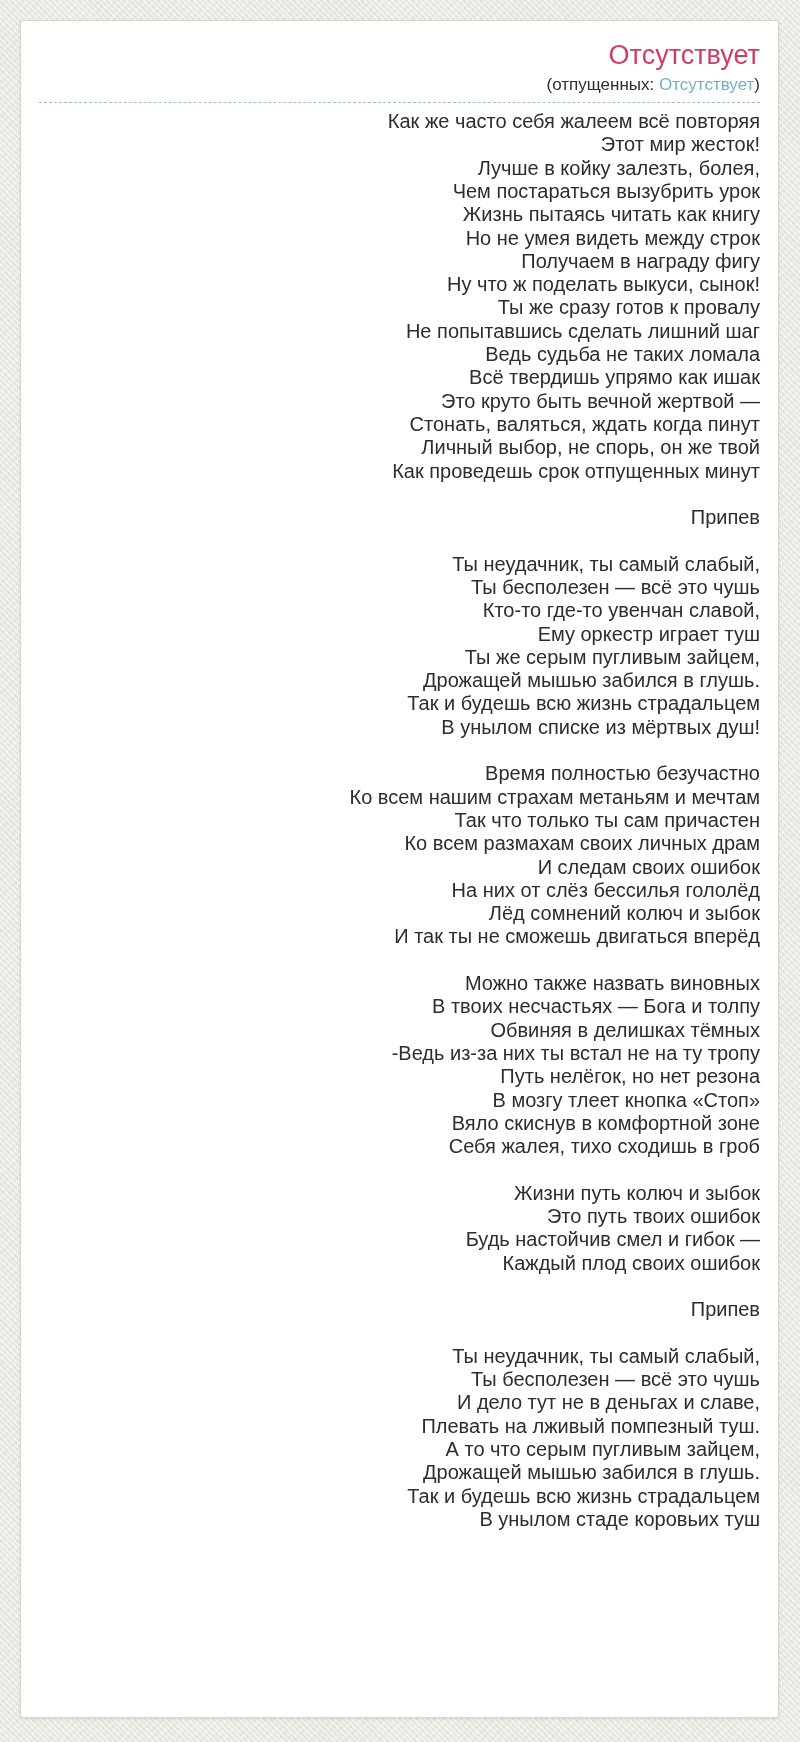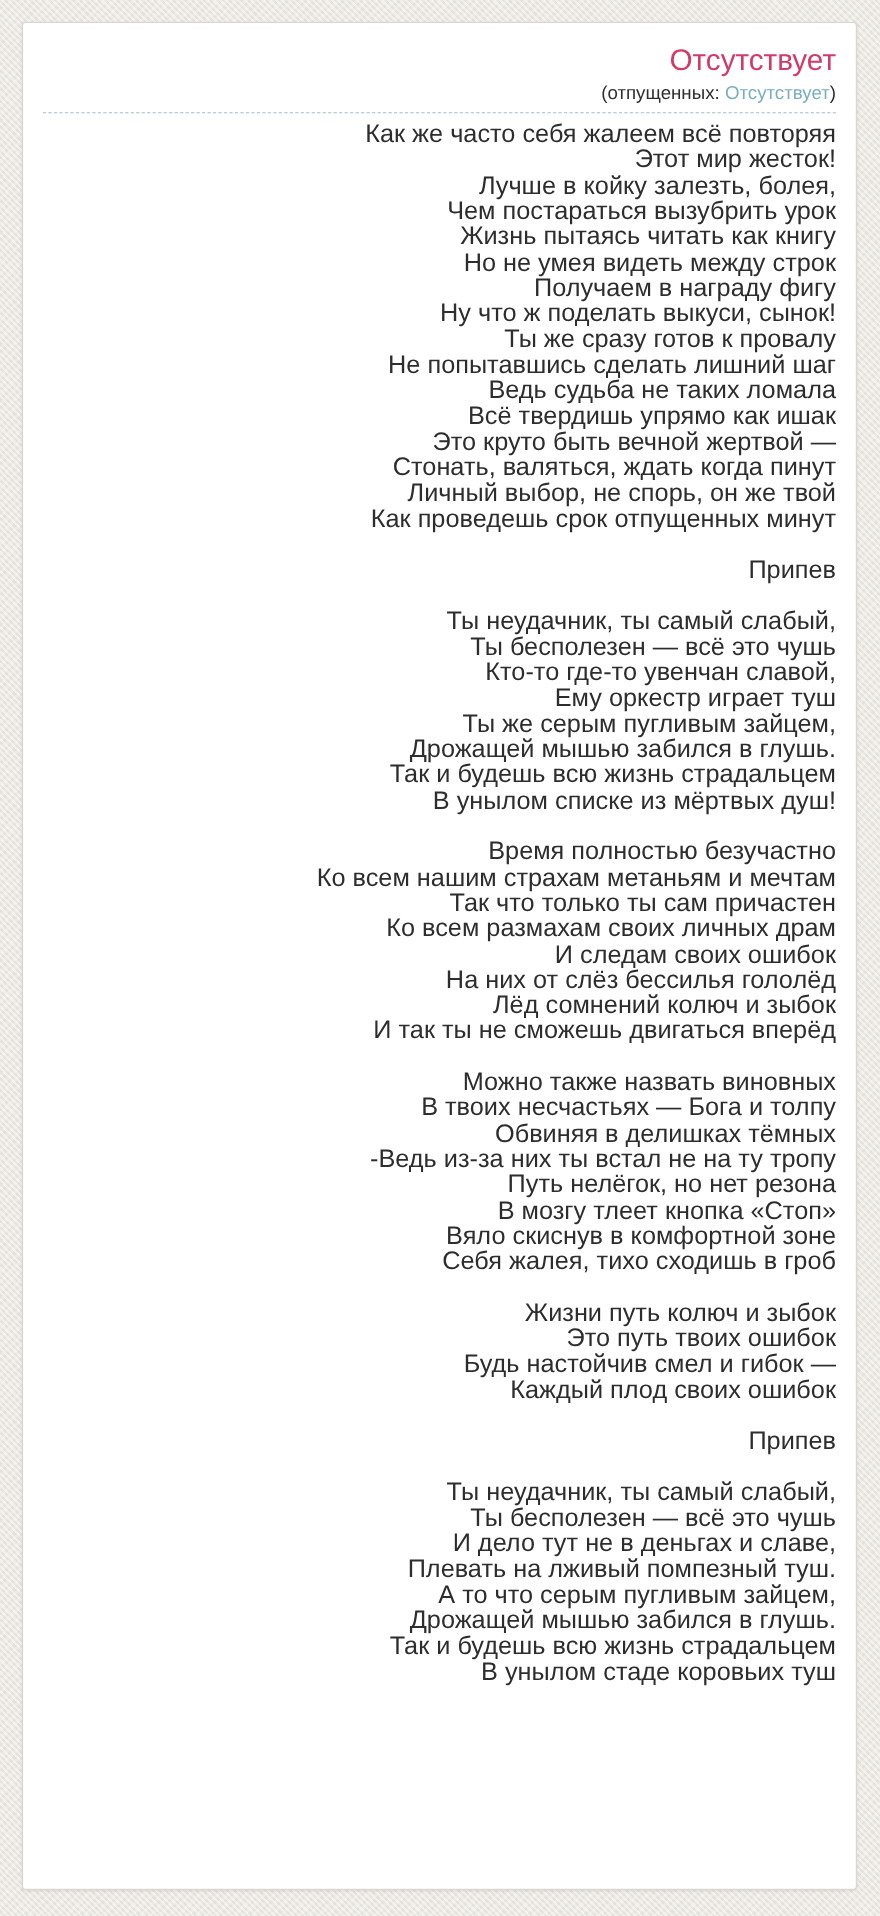--- a/index.html
+++ b/index.html
@@ -54,21 +54,21 @@
     color:var(--link);
     text-decoration:none;
     cursor:pointer;
   }
   .header-divider{
     border:none;
     border-bottom:1px dashed var(--divider);
     margin:0 0 7px 0;
   }
   .lyrics-text{
-    font-size:23px;
+    font-size:20px;
     line-height:23.3px;
     color:var(--text);
     white-space:pre-line;
   }
 </style>
 </head>
 <body>
 
 <div class="lyrics-card">
   <h1 class="song-title">Отсутствует</h1>

